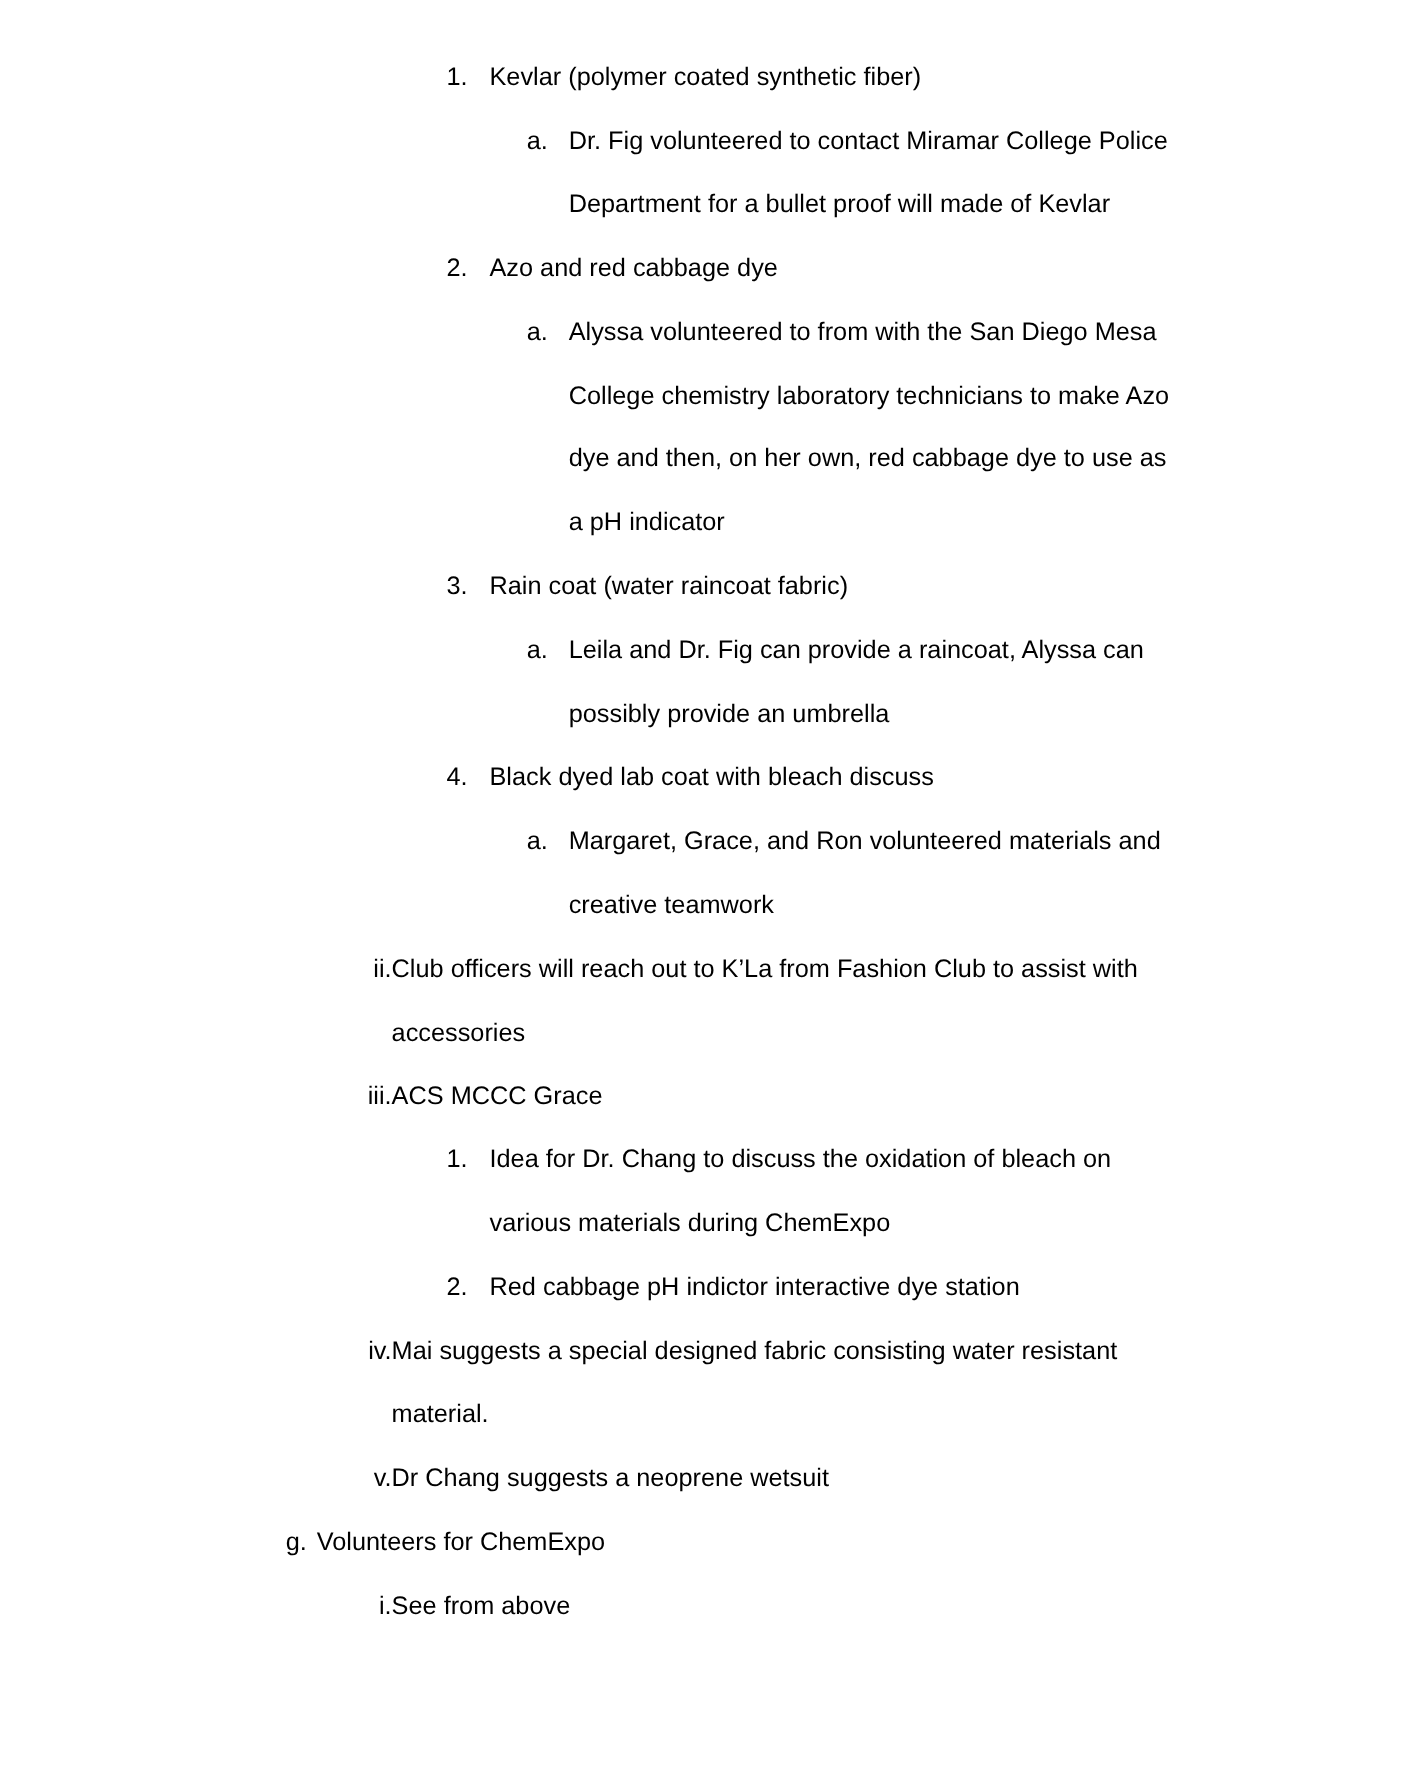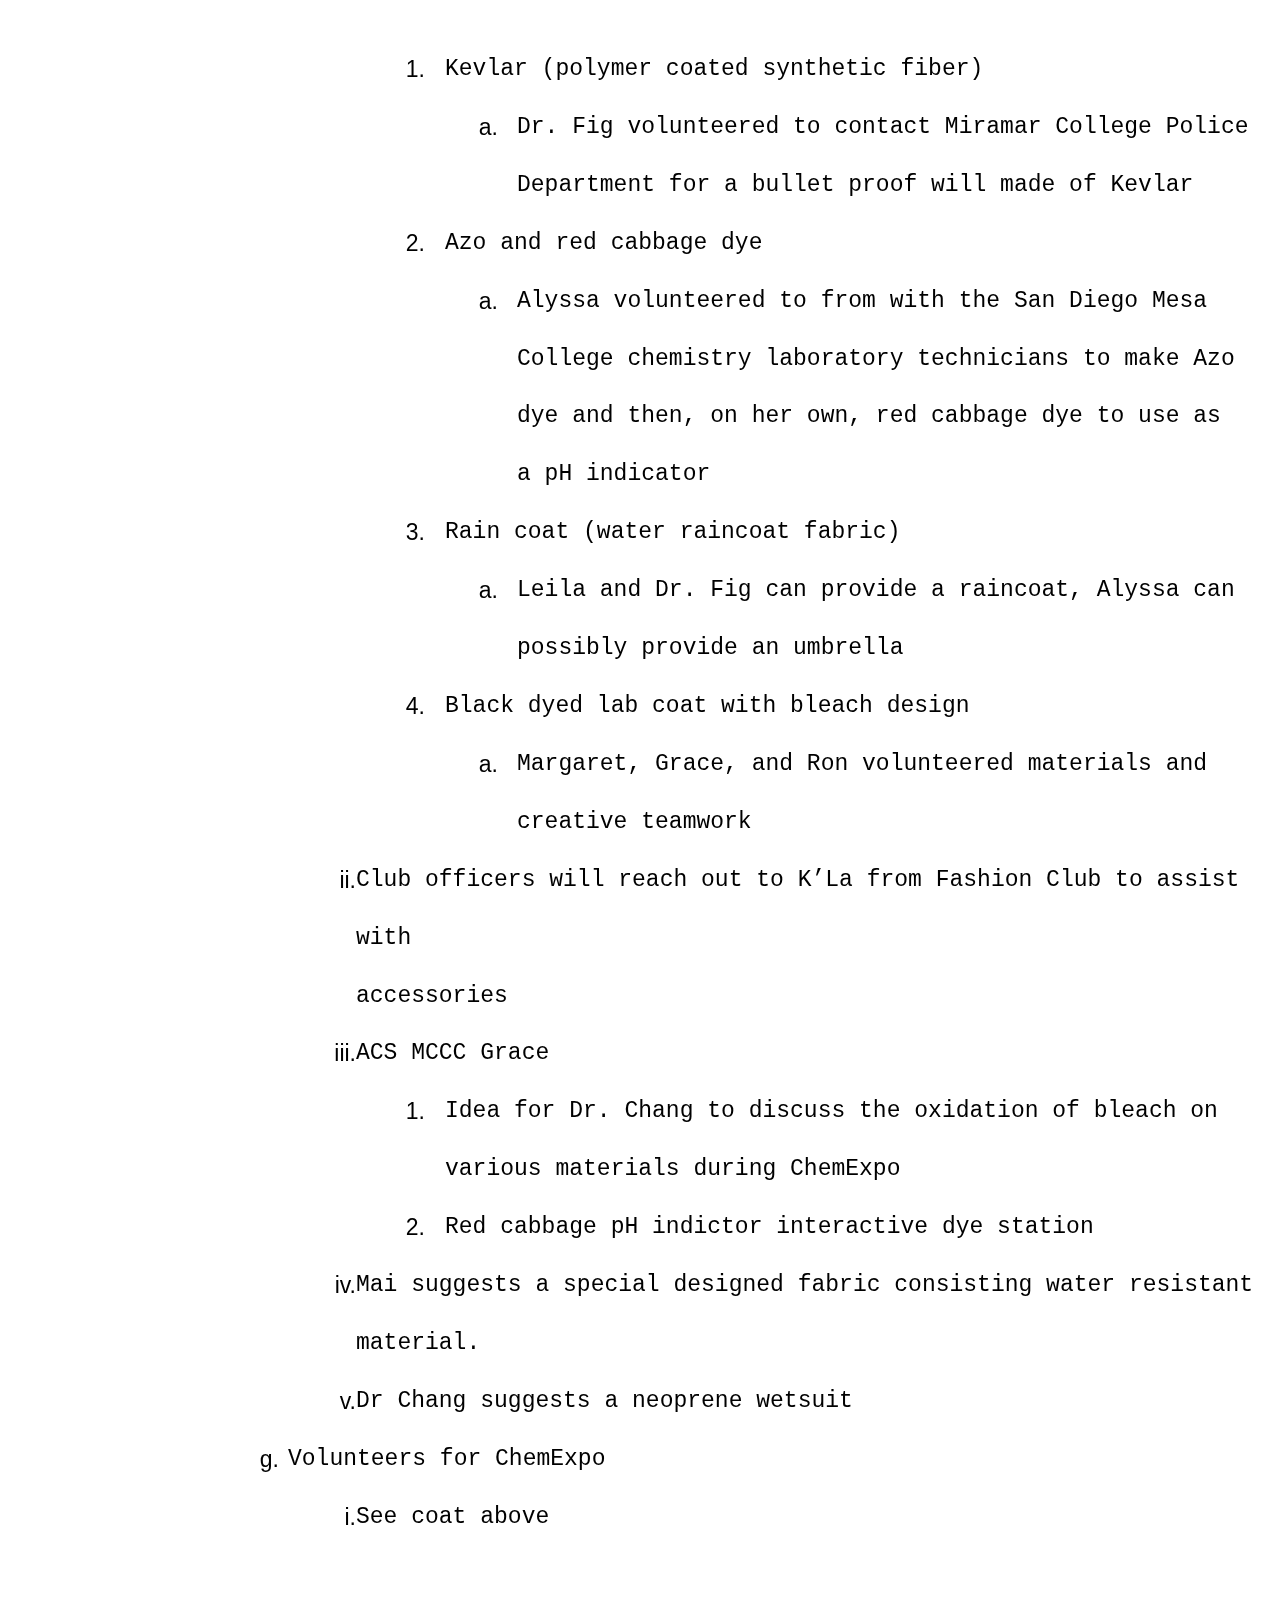--- a/index.html
+++ b/index.html
@@ -5,21 +5,21 @@
   html,body{margin:0;padding:0;background:#ffffff;}
   body{width:1280px;height:1623px;overflow:hidden;}
   .page{
     width:1280px;height:1623px;background:#ffffff;
     font-family:"Liberation Sans",sans-serif;
     font-size:23px;line-height:57.9px;color:#000000;
   }
   .outline{padding-top:41px;}
   .row{display:flex;align-items:flex-start;}
   .marker{flex:0 0 auto;text-align:right;white-space:pre;}
-  .text{white-space:pre-line;flex:1 1 auto;font-family:Liberation Mono, monospace;}
+  .text{white-space:pre-line;flex:1 1 auto;}
   .lv-num    .marker{width:425px;margin-right:20px;}
   .lv-alpha  .marker{width:498px;margin-right:19px;}
   .lv-roman  .marker{width:356px;}
   .lv-galpha .marker{width:279px;margin-right:9px;}
 </style>
 </head>
 <body>
 
 <div class="page">
   <div class="outline" id="outline">
@@ -47,21 +47,21 @@
     <span class="marker">3.</span>
     <span class="text">Rain coat (water raincoat fabric)</span>
   </div>
       <div class="row lv-alpha">
     <span class="marker">a.</span>
     <span class="text">Leila and Dr. Fig can provide a raincoat, Alyssa can
 possibly provide an umbrella</span>
   </div>
       <div class="row lv-num">
     <span class="marker">4.</span>
-    <span class="text">Black dyed lab coat with bleach design</span>
+    <span class="text">Black dyed lab coat with bleach discuss</span>
   </div>
       <div class="row lv-alpha">
     <span class="marker">a.</span>
     <span class="text">Margaret, Grace, and Ron volunteered materials and
 creative teamwork</span>
   </div>
       <div class="row lv-roman">
     <span class="marker">ii.</span>
     <span class="text">Club officers will reach out to K’La from Fashion Club to assist with
 accessories</span>
@@ -87,16 +87,16 @@
       <div class="row lv-roman">
     <span class="marker">v.</span>
     <span class="text">Dr Chang suggests a neoprene wetsuit</span>
   </div>
       <div class="row lv-galpha">
     <span class="marker">g.</span>
     <span class="text">Volunteers for ChemExpo</span>
   </div>
       <div class="row lv-roman">
     <span class="marker">i.</span>
-    <span class="text">See coat above</span>
+    <span class="text">See from above</span>
   </div>
     </div>
 </div>
 
 </body></html>

